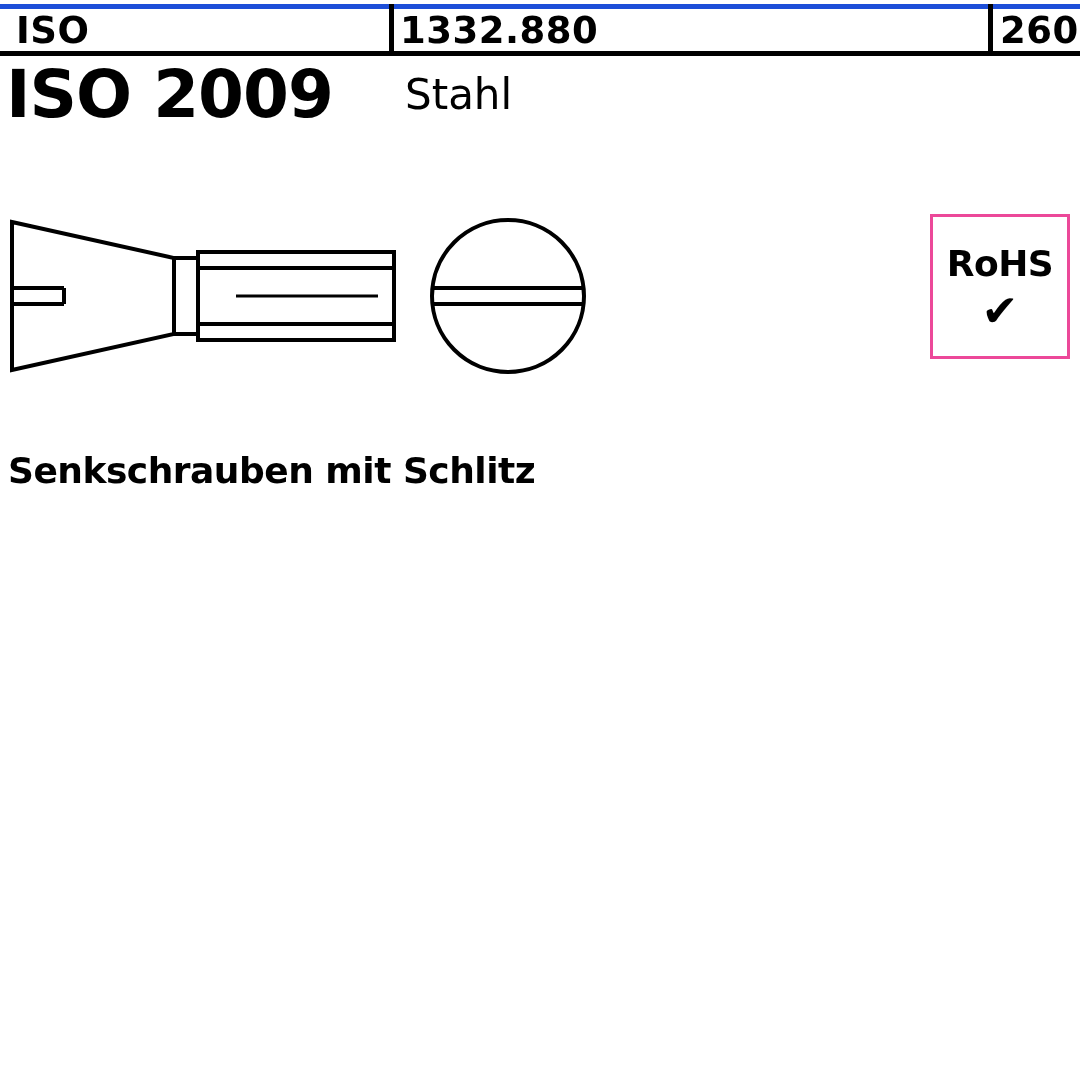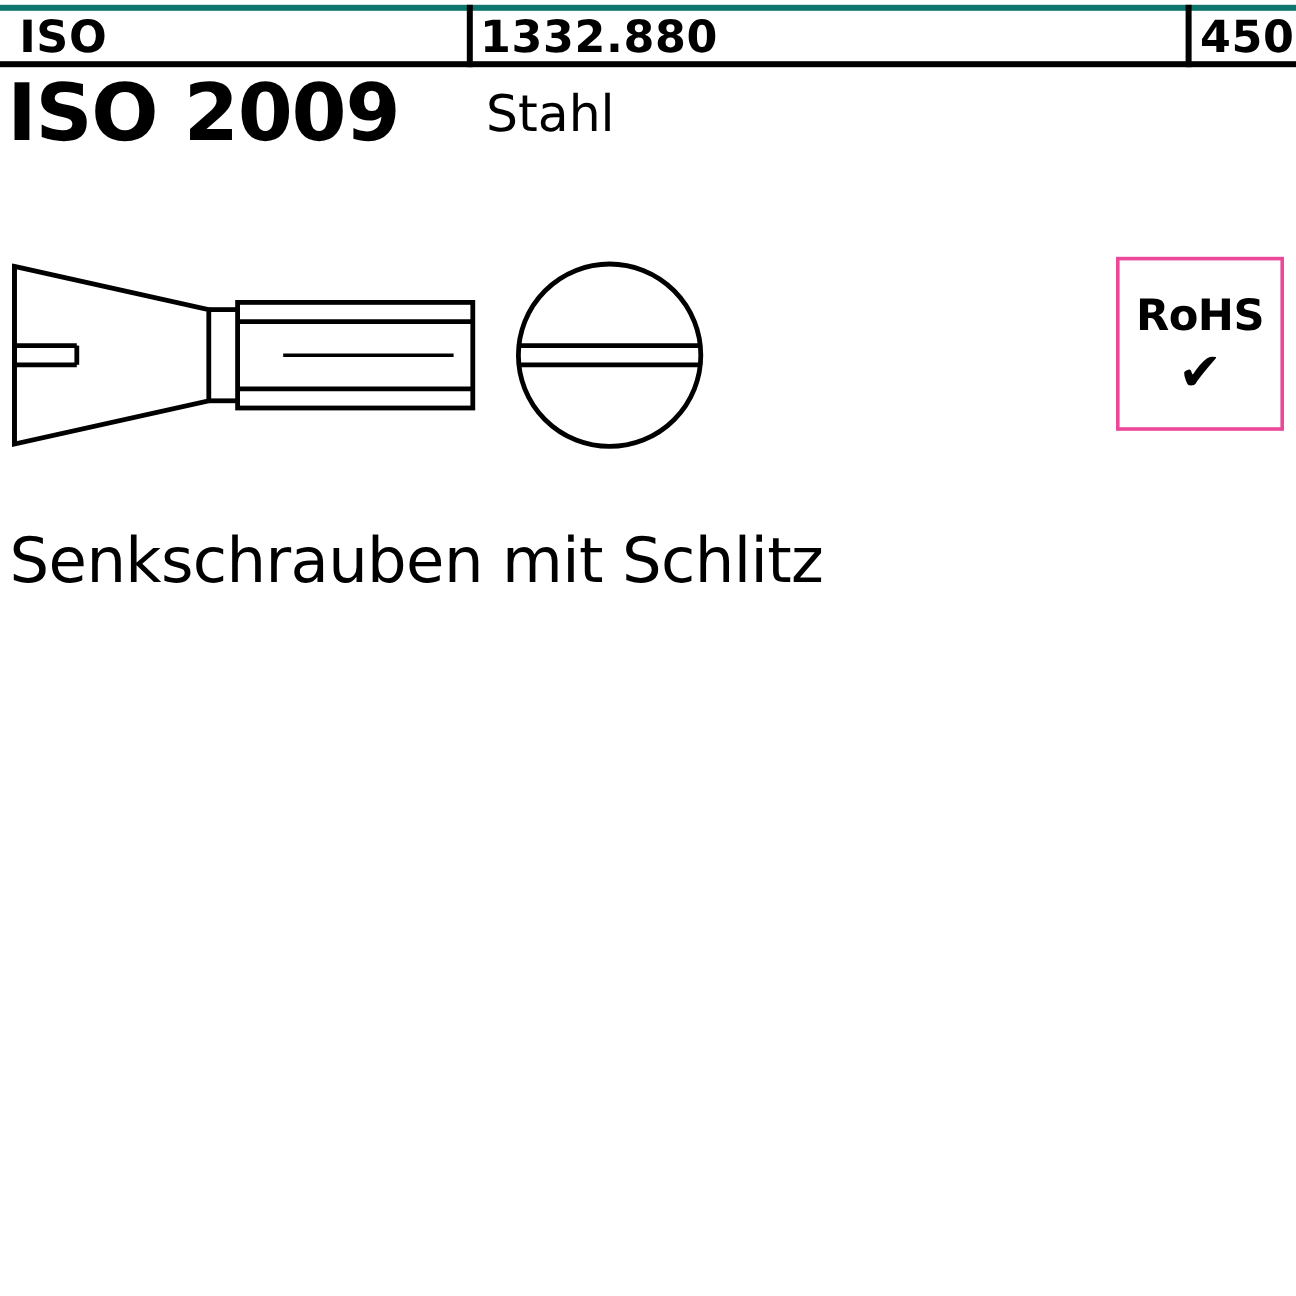--- a/index.html
+++ b/index.html
@@ -25,21 +25,21 @@
     background: #ffffff;
   }
 
   
   .header-bar {
     position: absolute;
     left: 0;
     top: 4px;
     width: 1080px;
     height: 52px;
-    border-top: 5px solid #0f766e;
+    border-top: 5px solid #1d4ed8;
     border-bottom: 5px solid #000;
     box-sizing: border-box;
   }
   .header-cell {
     position: absolute;
     top: 0;
     height: 100%;
     display: flex;
     align-items: center;
     font-weight: 700;
@@ -143,38 +143,38 @@
     text-align: center;
     font-size: 44px;
     font-weight: 700;
     line-height: 1;
   }
 
   
   .caption {
     position: absolute;
     left: 8px;
-    top: 438px;
-    font-size: 52px;
-    font-weight: 400;
+    top: 450px;
+    font-size: 36px;
+    font-weight: 700;
     white-space: nowrap;
     letter-spacing: -0.5px;
   }
 
   svg { display: block; }
 </style>
 </head>
 <body>
 
 <div id="sheet">
 
   <div class="header-bar">
     <div class="header-cell hc-iso">ISO</div>
     <div class="header-cell hc-norm">1332.880</div>
-    <div class="header-cell hc-count">450</div>
+    <div class="header-cell hc-count">260</div>
   </div>
   <div class="vdiv vdiv-1"></div>
   <div class="vdiv vdiv-2"></div>
 
   <div class="row2">
     <div class="r2-title">ISO 2009</div>
     <div class="r2-material">Stahl</div>
   </div>
 
   <div class="drawing">

